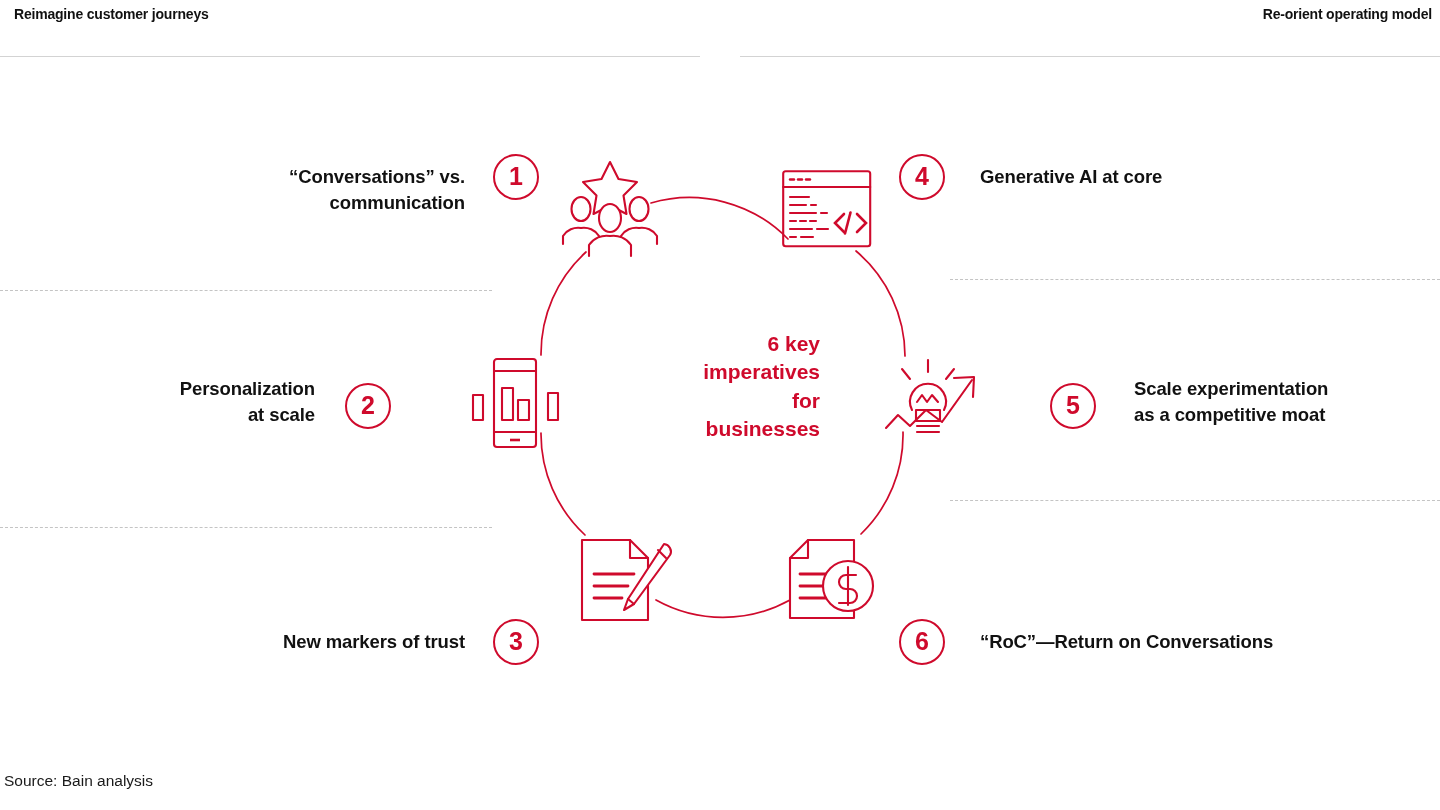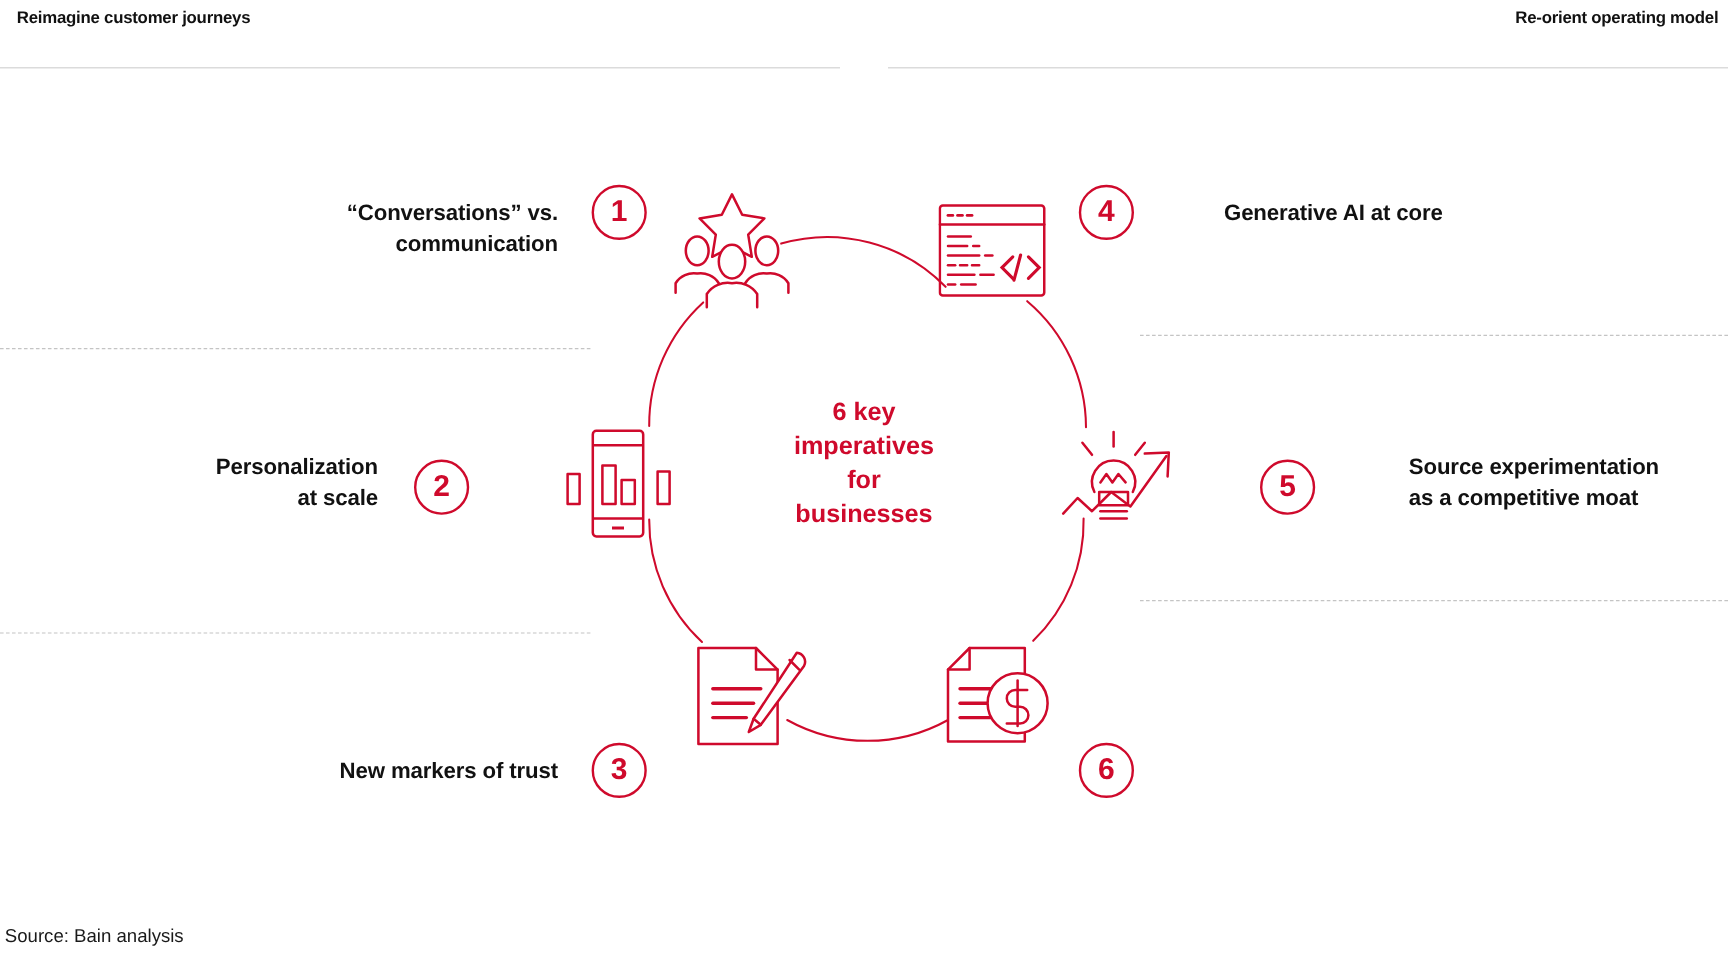--- a/index.html
+++ b/index.html
@@ -74,29 +74,29 @@
   
   .label {
     position: absolute;
     font-size: 18.5px;
     font-weight: bold;
     line-height: 1.42;
     color: #111111;
     letter-spacing: -0.1px;
   }
   .label.right { text-align: right; }
-  .label.left  { text-align: left; margin-left: 40px; }
+  .label.left  { text-align: left; }
 
   
   .center-text {
     position: absolute;
     left: 620px;
     top: 330px;
     width: 200px;
-    text-align: center;
+    text-align: right;
     color: #cf0a2c;
     font-size: 21px;
     font-weight: bold;
     line-height: 1.35;
     white-space: pre-line;
   }
 
   
   .source {
     position: absolute;
@@ -273,23 +273,24 @@
   <div class="label right" style="left:150px; top:164px; width:315px; white-space:pre-line;">“Conversations” vs.
 communication</div>
 
   <div class="label right" style="left:70px; top:376px; width:245px; white-space:pre-line;">Personalization
 at scale</div>
 
   <div class="label right" style="left:140px; top:629px; width:325px; white-space:pre-line;">New markers of trust</div>
 
   <div class="label left" style="left:980px; top:164px; width:400px; white-space:pre-line;">Generative AI at core</div>
 
-  <div class="label left" style="left:1134px; top:376px; width:300px; white-space:pre-line;">Source experimentation
+  <div class="label left" style="left:1134px; top:376px; width:300px; white-space:pre-line;">Scale experimentation
 as a competitive moat</div>
 
+  <div class="label left" style="left:980px; top:629px; width:430px; white-space:pre-line;">“RoC”—Return on Conversations</div>
 
   <div class="center-text">6 key
 imperatives
 for
 businesses</div>
 
   <div class="source">Source: Bain analysis</div>
 
 </div>
 

